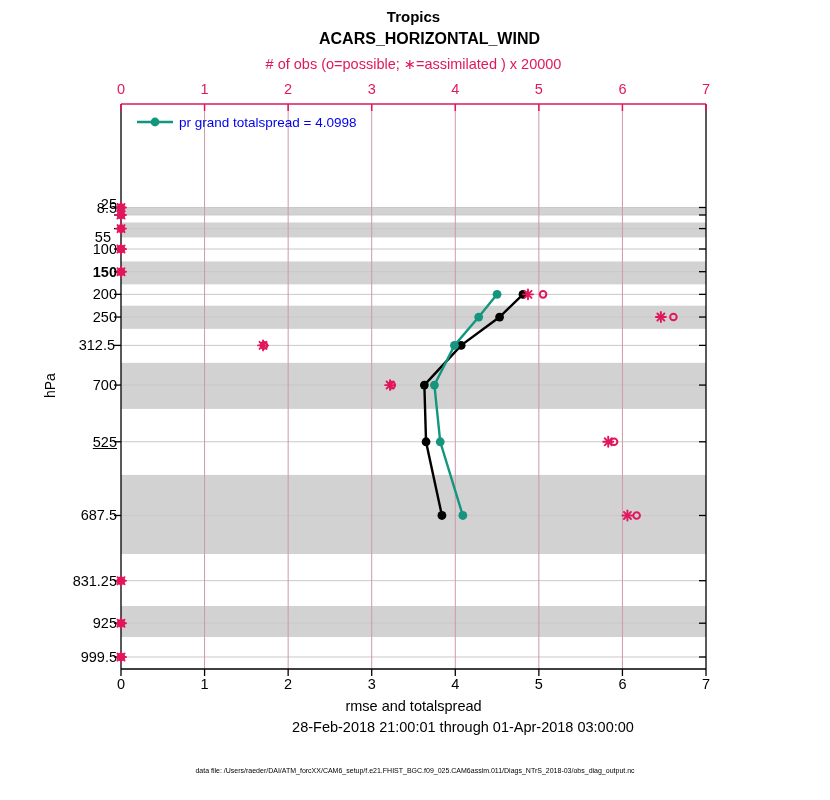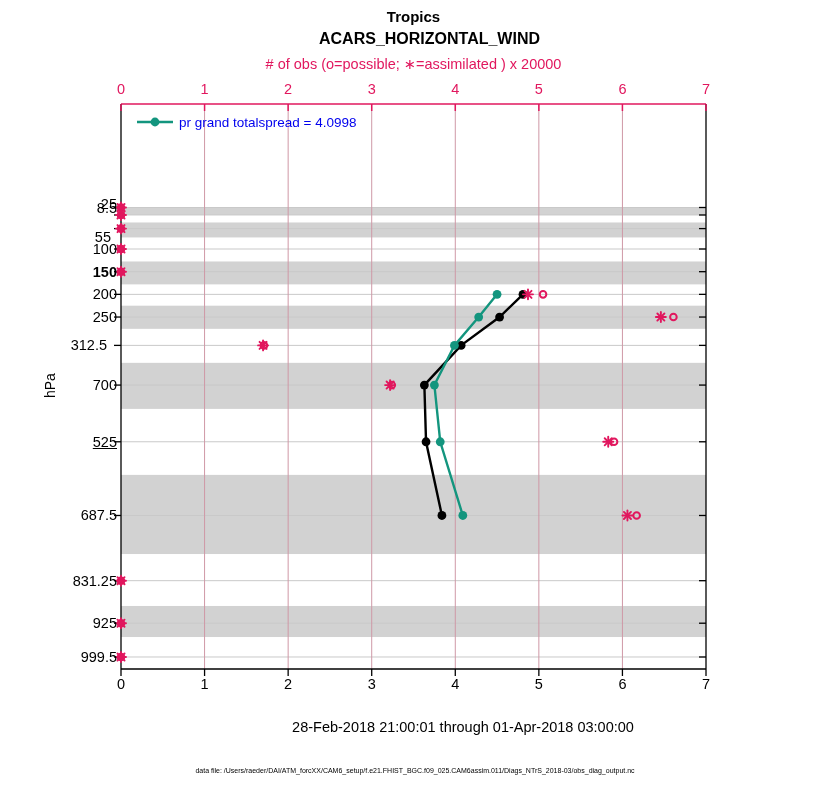--- a/index.html
+++ b/index.html
@@ -240,36 +240,37 @@
       <div class="tick-label tick-bottom" style="left: 600.429px; top: 676px;">6</div>
       <div class="tick-label tick-top" style="left: 684px; top: 81px;">7</div>
       <div class="tick-label tick-bottom" style="left: 684px; top: 676px;">7</div>
       <div class="ytick-label" style="left: 53px; top: 199.5px;">8.5</div>
       <div class="ytick-label" style="left: 53px; top: 196px;">25</div>
       <div class="ytick-label" style="left: 47px; top: 220.591px; margin-top: 8px;">55</div>
       <div class="ytick-label" style="left: 53px; top: 241.003px;">100</div>
       <div class="ytick-label" style="left: 53px; top: 263.682px; font-weight: bold;">150</div>
       <div class="ytick-label" style="left: 53px; top: 286.361px;">200</div>
       <div class="ytick-label" style="left: 53px; top: 309.04px;">250</div>
-      <div class="ytick-label" style="left: 43px; top: 337.388px; text-align: right;">312.5</div>
+      <div class="ytick-label" style="left: 51px; top: 337.388px; text-align: right;">312.5</div>
       <div class="ytick-label" style="left: 53px; top: 377.077px;">700</div>
       <div class="ytick-label" style="left: 53px; top: 433.774px; text-decoration: underline;">525</div>
       <div class="ytick-label" style="left: 53px; top: 507.481px;">687.5</div>
       <div class="ytick-label" style="left: 53px; top: 572.683px;">831.25</div>
       <div class="ytick-label" style="left: 53px; top: 615.206px;">925</div>
       <div class="ytick-label" style="left: 53px; top: 648.998px;">999.5</div>
     </div>
 
   <div class="abs" id="ylabel">hPa</div>
 
   <div class="abs" id="legend">
     <div class="legend-row">
       <svg width="38" height="12">
         <line x1="1" y1="6" x2="37" y2="6" stroke="#13957e" stroke-width="2.4"></line>
         <circle cx="19" cy="6" r="4.4" fill="#13957e"></circle>
       </svg>
       <span class="legend-text">pr grand totalspread = 4.0998</span>
     </div>
   </div>
 
+  <div class="abs ctr" id="xlabel-bottom">rmse and totalspread</div>
   <div class="abs ctr" id="timespan">28-Feb-2018 21:00:01 through 01-Apr-2018 03:00:00</div>
   <div class="abs ctr" id="datafile">data file: /Users/raeder/DAI/ATM_forcXX/CAM6_setup/f.e21.FHIST_BGC.f09_025.CAM6assim.011/Diags_NTrS_2018-03/obs_diag_output.nc</div>
 </div>
 
 </body></html>

